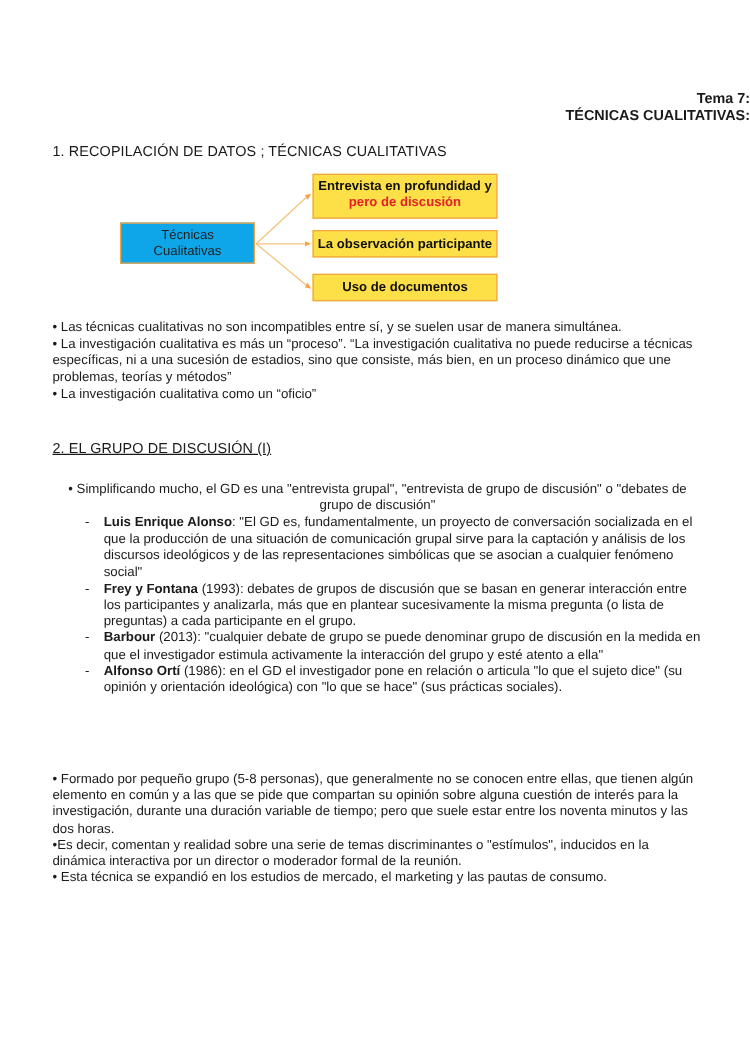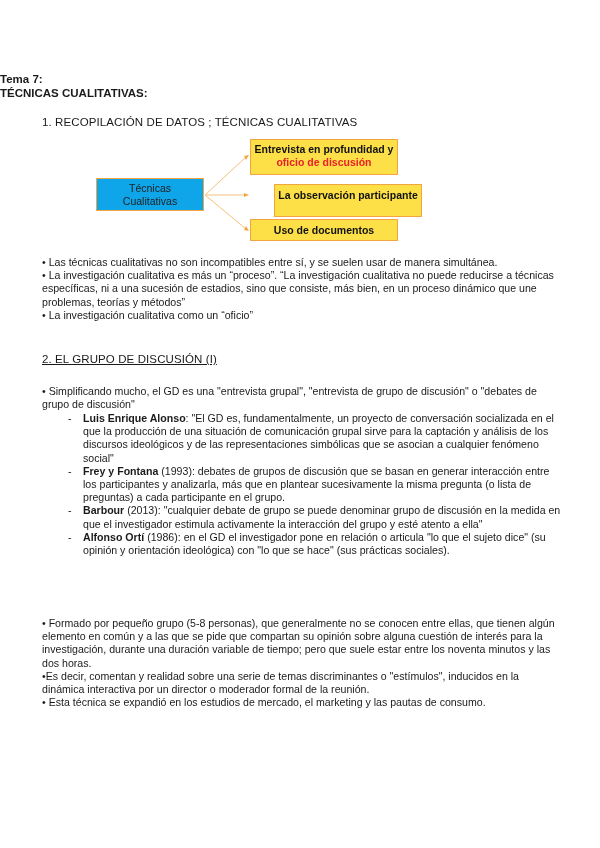--- a/index.html
+++ b/index.html
@@ -1,19 +1,19 @@
 <!DOCTYPE html>
 <html><head>
   <meta charset="utf-8">
   <style>
     html, body { margin: 0; padding: 0; background: #ffffff; }
     body { width: 600px; height: 848px; position: relative; overflow: hidden;
       font-family: "Liberation Sans", sans-serif; color: #1a1a1a; }
     .page { position: absolute; left: 0; top: 0; width: 600px; height: 848px; }
-    .title-block { position: absolute; left: 0; width: 600px; top: 72px; text-align: left;
+    .title-block { position: absolute; left: 0; width: 600px; top: 72px; text-align: right;
       font-weight: bold; font-size: 11.5px; line-height: 14px; }
     .heading { position: absolute; left: 42px; font-size: 11.5px; line-height: 14px; letter-spacing: 0.1px; }
     .para { position: absolute; left: 42px; width: 520px; font-size: 10.6px; line-height: 13.2px; }
     .para p { margin: 0; }
     .dash-list { position: absolute; left: 83px; width: 480px; font-size: 10.6px; line-height: 13.2px; }
     .dash-item { position: relative; padding-left: 0; margin: 0; }
     .dash-item .dash { position: absolute; left: -15px; top: 0; }
     .dash-item b { font-weight: bold; }
     
     .diagram { position: absolute; left: 0; top: 0; width: 600px; height: 260px; }
@@ -52,39 +52,39 @@
       </g>
     </svg>
 
     <div class="diag-left">
       <div>Técnicas</div>
       <div>Cualitativas</div>
     </div>
 
     <div class="diag-box" style="top:139px; height:36px; padding-top:3px;">
       <div>Entrevista en profundidad y</div>
-      <div class="red">oficio de discusión</div>
+      <div class="red">pero de discusión</div>
     </div>
-    <div class="diag-box" style="top:184px; height:33px; padding-top:4px;margin-left:24px;">
+    <div class="diag-box" style="top:184px; height:22px; padding-top:4px;">
       <div>La observación participante</div>
     </div>
     <div class="diag-box" style="top:219px; height:22px; padding-top:4px;">
       <div>Uso de documentos</div>
     </div>
   </div>
 
   <div class="para" style="top:256px;">
     <p>• Las técnicas cualitativas no son incompatibles entre sí, y se suelen usar de manera simultánea.</p>
     <p>• La investigación cualitativa es más un “proceso”. “La investigación cualitativa no puede reducirse a técnicas específicas, ni a una sucesión de estadios, sino que consiste, más bien, en un proceso dinámico que une problemas, teorías y métodos”</p>
     <p>• La investigación cualitativa como un “oficio”</p>
   </div>
 
   <div class="heading" style="top:352px;text-decoration:underline;">2. EL GRUPO DE DISCUSIÓN (I)</div>
 
-  <div class="para" style="top:385px;">
+  <div class="para" style="top:385px;text-align:center;">
     <p>• Simplificando mucho, el GD es una "entrevista grupal", "entrevista de grupo de discusión" o "debates de grupo de discusión"</p>
   </div>
 
   <div class="dash-list" style="top:412px;">
     <p class="dash-item"><span class="dash">-</span><b>Luis Enrique Alonso</b><span>: "El GD es, fundamentalmente, un proyecto de conversación socializada en el que la producción de una situación de comunicación grupal sirve para la captación y análisis de los discursos ideológicos y de las representaciones simbólicas que se asocian a cualquier fenómeno social"</span></p>
     <p class="dash-item"><span class="dash">-</span><b>Frey y Fontana</b><span> (1993): debates de grupos de discusión que se basan en generar interacción entre los participantes y analizarla, más que en plantear sucesivamente la misma pregunta (o lista de preguntas) a cada participante en el grupo.</span></p>
     <p class="dash-item"><span class="dash">-</span><b>Barbour</b><span> (2013): "cualquier debate de grupo se puede denominar grupo de discusión en la medida en que el investigador estimula activamente la interacción del grupo y esté atento a ella"</span></p>
     <p class="dash-item"><span class="dash">-</span><b>Alfonso Ortí</b><span> (1986): en el GD el investigador pone en relación o articula "lo que el sujeto dice" (su opinión y orientación ideológica) con "lo que se hace" (sus prácticas sociales).</span></p>
   </div>
 

